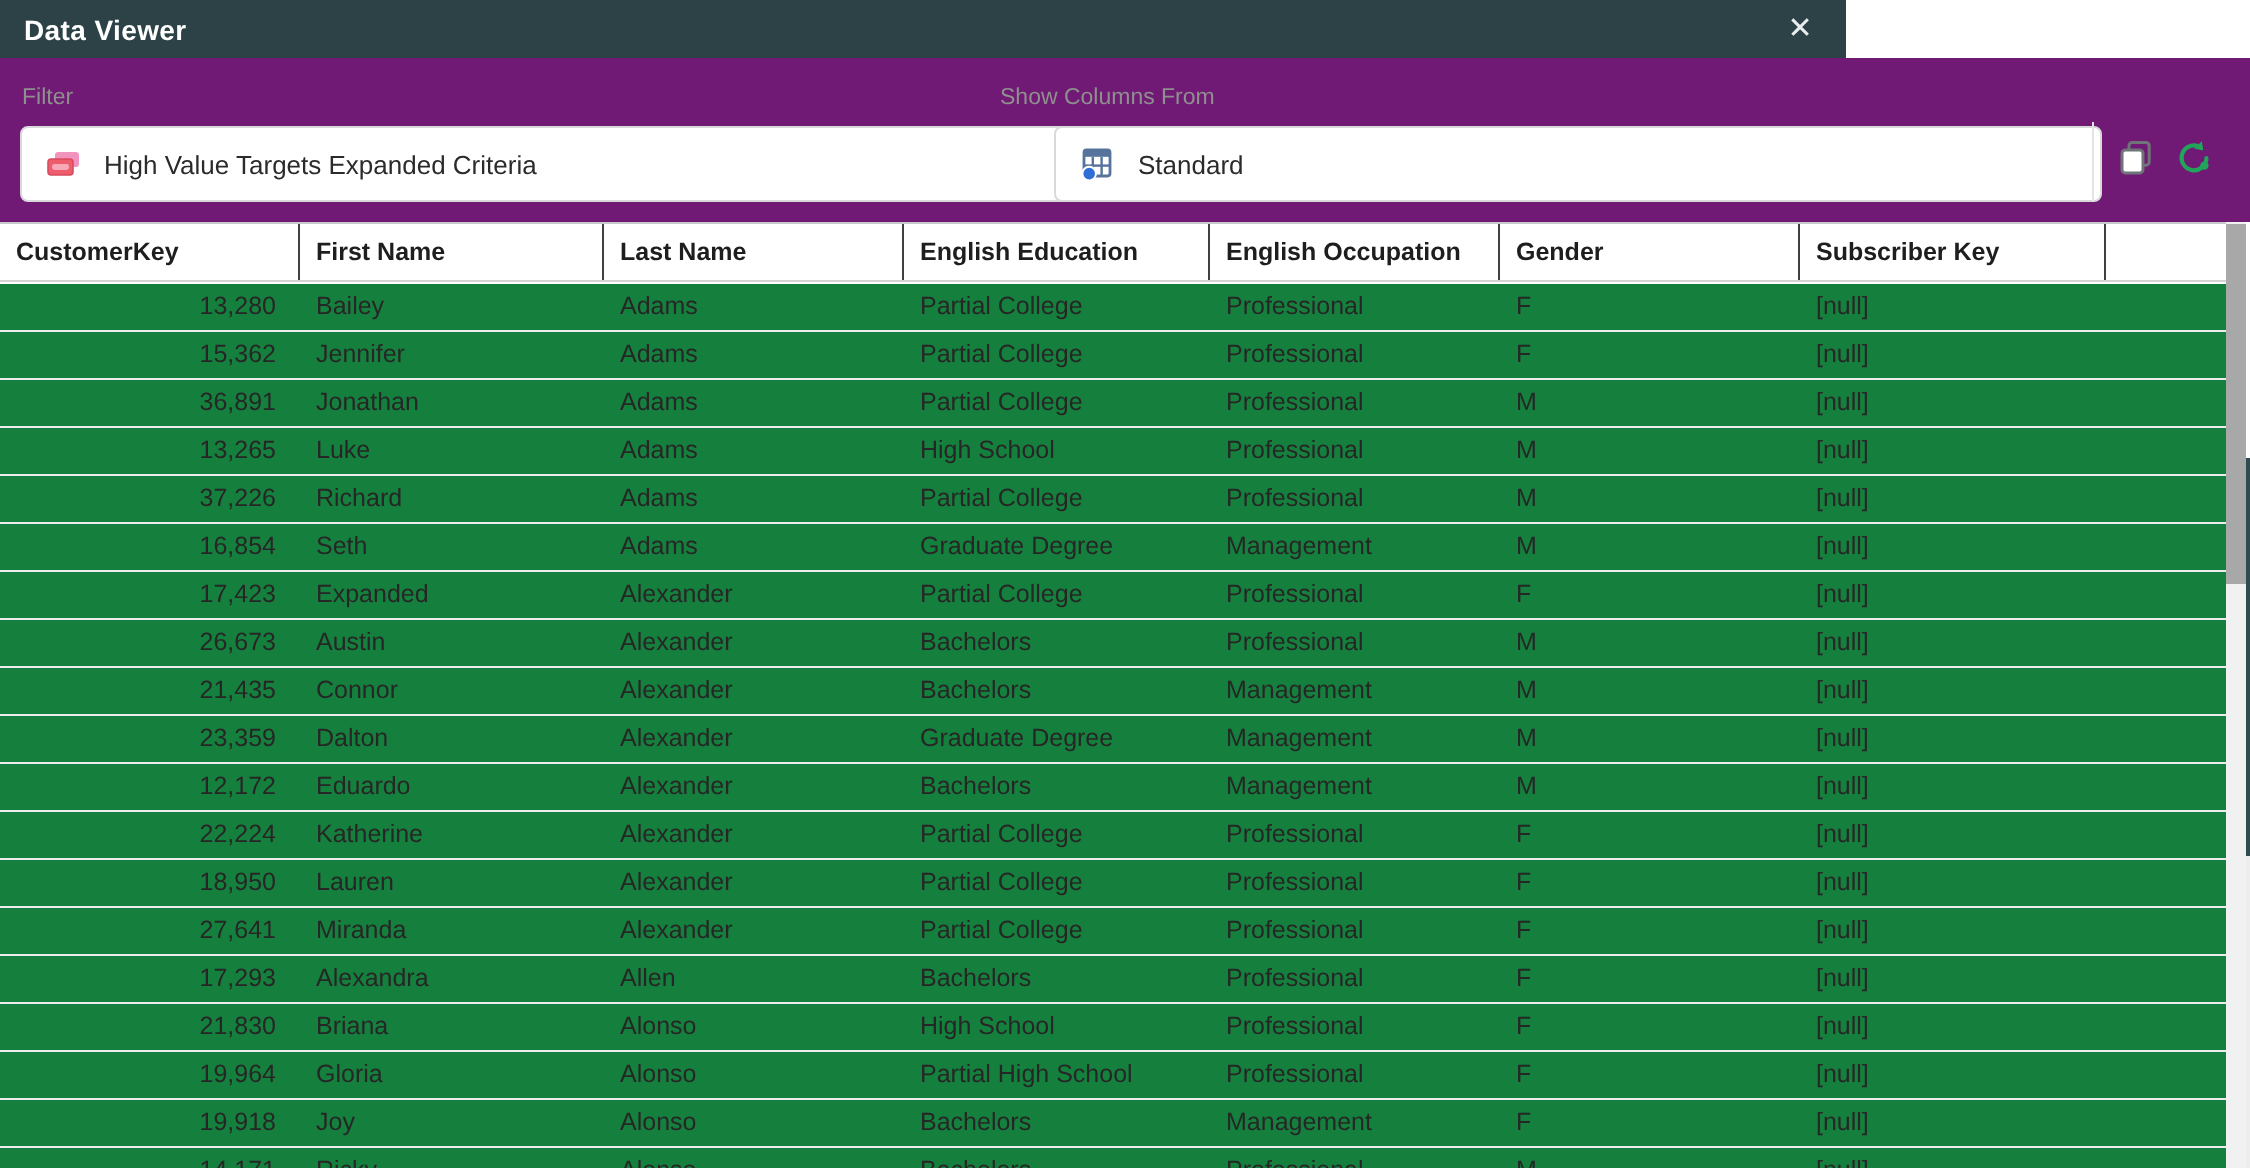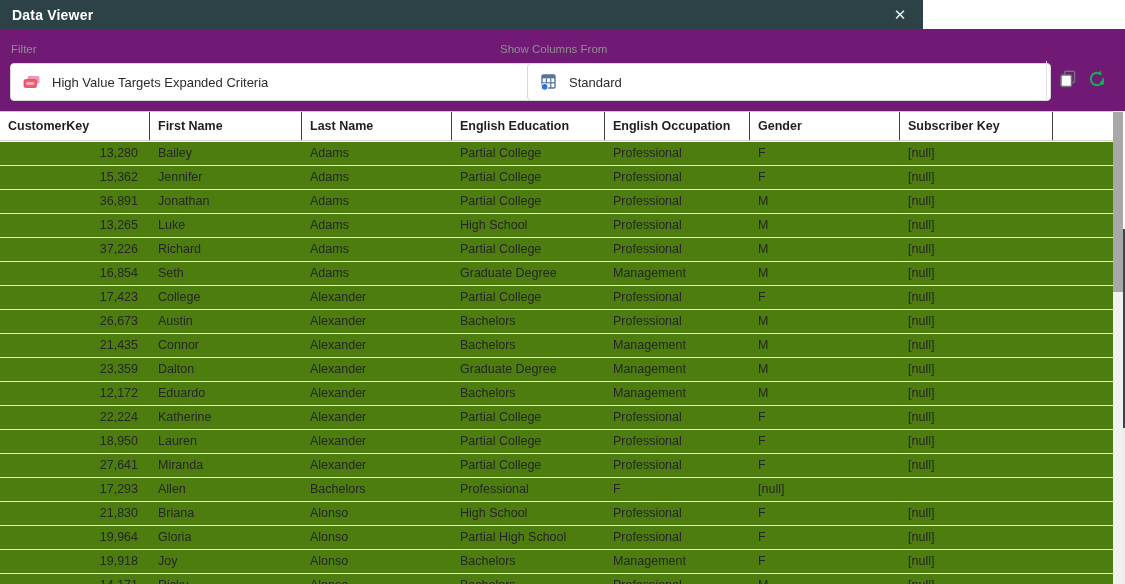--- a/index.html
+++ b/index.html
@@ -56,21 +56,21 @@
     padding:0 8px; line-height:28px; white-space:nowrap; overflow:hidden;
     border-right:1px solid #404040; box-sizing:border-box; cursor:pointer;
   }
   .th.filler { border-right:none; cursor:default; }
   .tbody {
     position:absolute; top:30px; left:0; width:1113px; bottom:0; overflow:hidden;
   }
   .trow {
     display:grid; grid-template-columns:150px 152px 150px 153px 145px 150px 153px 1fr;
     height:24px; line-height:23px; border-bottom:1px solid #ececec; box-sizing:border-box;
-    font-size:12.5px; color:#262626; background:#4d7c0f;
+    font-size:12.5px; color:#262626; background:#15803d;
   }
   .td { padding:0 8px; white-space:nowrap; overflow:hidden; }
   .td.num { text-align:right; padding-right:12px; font-variant-numeric:tabular-nums; }
 
   
   .scroll-track {
     position:absolute; top:111px; right:2px; width:10px; bottom:0; background:#f1f1f1;
   }
   .scroll-thumb { position:absolute; top:1px; left:0; width:10px; height:180px; background:#a8a8a8; }
   .right-edge {
@@ -205,21 +205,21 @@
         <div class="td">Seth</div>
         <div class="td">Adams</div>
         <div class="td">Graduate Degree</div>
         <div class="td">Management</div>
         <div class="td">M</div>
         <div class="td">[null]</div>
         <div class="td"></div>
       </div>
       <div class="trow">
         <div class="td num">17,423</div>
-        <div class="td">College</div>
+        <div class="td">Expanded</div>
         <div class="td">Alexander</div>
         <div class="td">Partial College</div>
         <div class="td">Professional</div>
         <div class="td">F</div>
         <div class="td">[null]</div>
         <div class="td"></div>
       </div>
       <div class="trow">
         <div class="td num">26,673</div>
         <div class="td">Austin</div>
@@ -285,20 +285,21 @@
         <div class="td">Miranda</div>
         <div class="td">Alexander</div>
         <div class="td">Partial College</div>
         <div class="td">Professional</div>
         <div class="td">F</div>
         <div class="td">[null]</div>
         <div class="td"></div>
       </div>
       <div class="trow">
         <div class="td num">17,293</div>
+        <div class="td">Alexandra</div>
         <div class="td">Allen</div>
         <div class="td">Bachelors</div>
         <div class="td">Professional</div>
         <div class="td">F</div>
         <div class="td">[null]</div>
         <div class="td"></div>
       </div>
       <div class="trow">
         <div class="td num">21,830</div>
         <div class="td">Briana</div>

